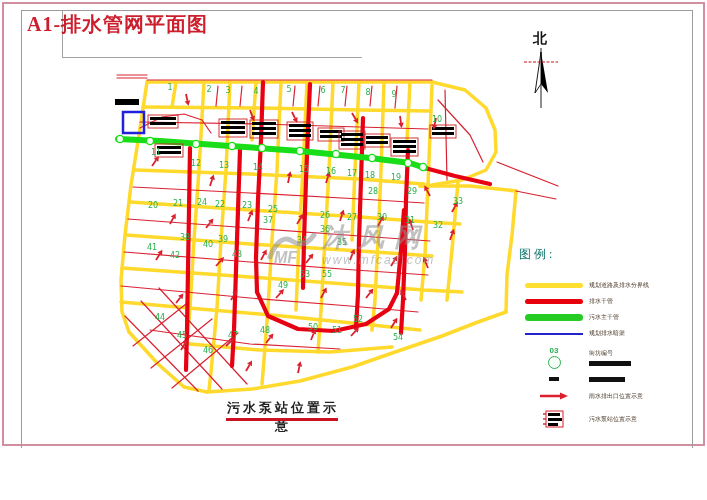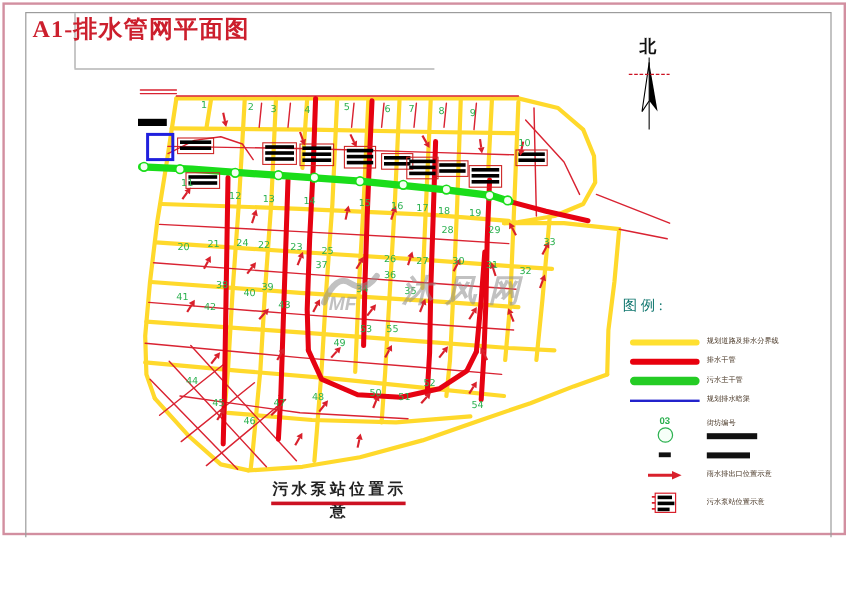--- a/index.html
+++ b/index.html
@@ -7,21 +7,21 @@
         font-family:"Liberation Sans",sans-serif;}
   .outer-border{position:absolute;inset:2px;border:2px solid #d28fa0;pointer-events:none;}
   .trim-frame{position:absolute;left:21px;top:10px;width:670px;height:480px;border:1px solid #9c9c9c;}
   .margin-line-v{position:absolute;left:62px;top:11px;width:1px;height:46px;background:#a3a3a3;}
   .margin-line-h{position:absolute;left:62px;top:57px;width:300px;height:1px;background:#a3a3a3;}
   .sheet-title{position:absolute;left:27px;top:11px;font-family:"Liberation Serif",serif;
                font-weight:bold;font-size:20px;color:#cc1f2d;letter-spacing:1px;white-space:nowrap;}
   svg.map{position:absolute;left:0;top:0;}
 
   
-  .watermark{position:absolute;left:266px;top:222px;display:flex;align-items:center;gap:17px;
+  .watermark{position:absolute;left:266px;top:222px;display:flex;align-items:flex-end;gap:4px;
              opacity:.55;color:#8f8f8f;pointer-events:none;}
   .wm-text{display:flex;flex-direction:column;font-style:italic;}
   .wm-name{font-size:26px;font-weight:bold;letter-spacing:10px;line-height:30px;}
   .wm-url{font-size:12px;letter-spacing:2px;margin-top:1px;}
 
   
   .legend{position:absolute;left:519px;top:246px;width:178px;}
   .legend-title{font-family:Liberation Serif, serif;font-size:12px;color:#0f766e;
                 letter-spacing:3px;margin-bottom:19px;}
   .legend-row{display:flex;align-items:center;margin-bottom:9px;min-height:6px;}
@@ -340,20 +340,21 @@
     <line x1="524" y1="62" x2="558" y2="62" stroke="#cc1122" stroke-width="1.2" stroke-dasharray="3,1.5"></line>
   </svg>
 
   <div class="watermark">
     <svg width="52" height="40" viewBox="0 0 52 40">
       <path d="M4,30 Q14,6 26,14 Q38,22 48,8" fill="none" stroke="#8f8f8f" stroke-width="5" stroke-linecap="round"></path>
       <text x="8" y="36" font-size="16" font-style="italic" font-weight="bold" fill="#8f8f8f">MF</text>
     </svg>
     <div class="wm-text">
       <span class="wm-name">沐风网</span>
+      <span class="wm-url">www.mfcad.com</span>
     </div>
   </div>
 
   <div class="legend">
     <div class="legend-title">图例:</div>
     <div id="legend-items">
         <div class="legend-row">
           <div class="legend-swatch">
             <div class="lr-yellow"></div>
           </div>

